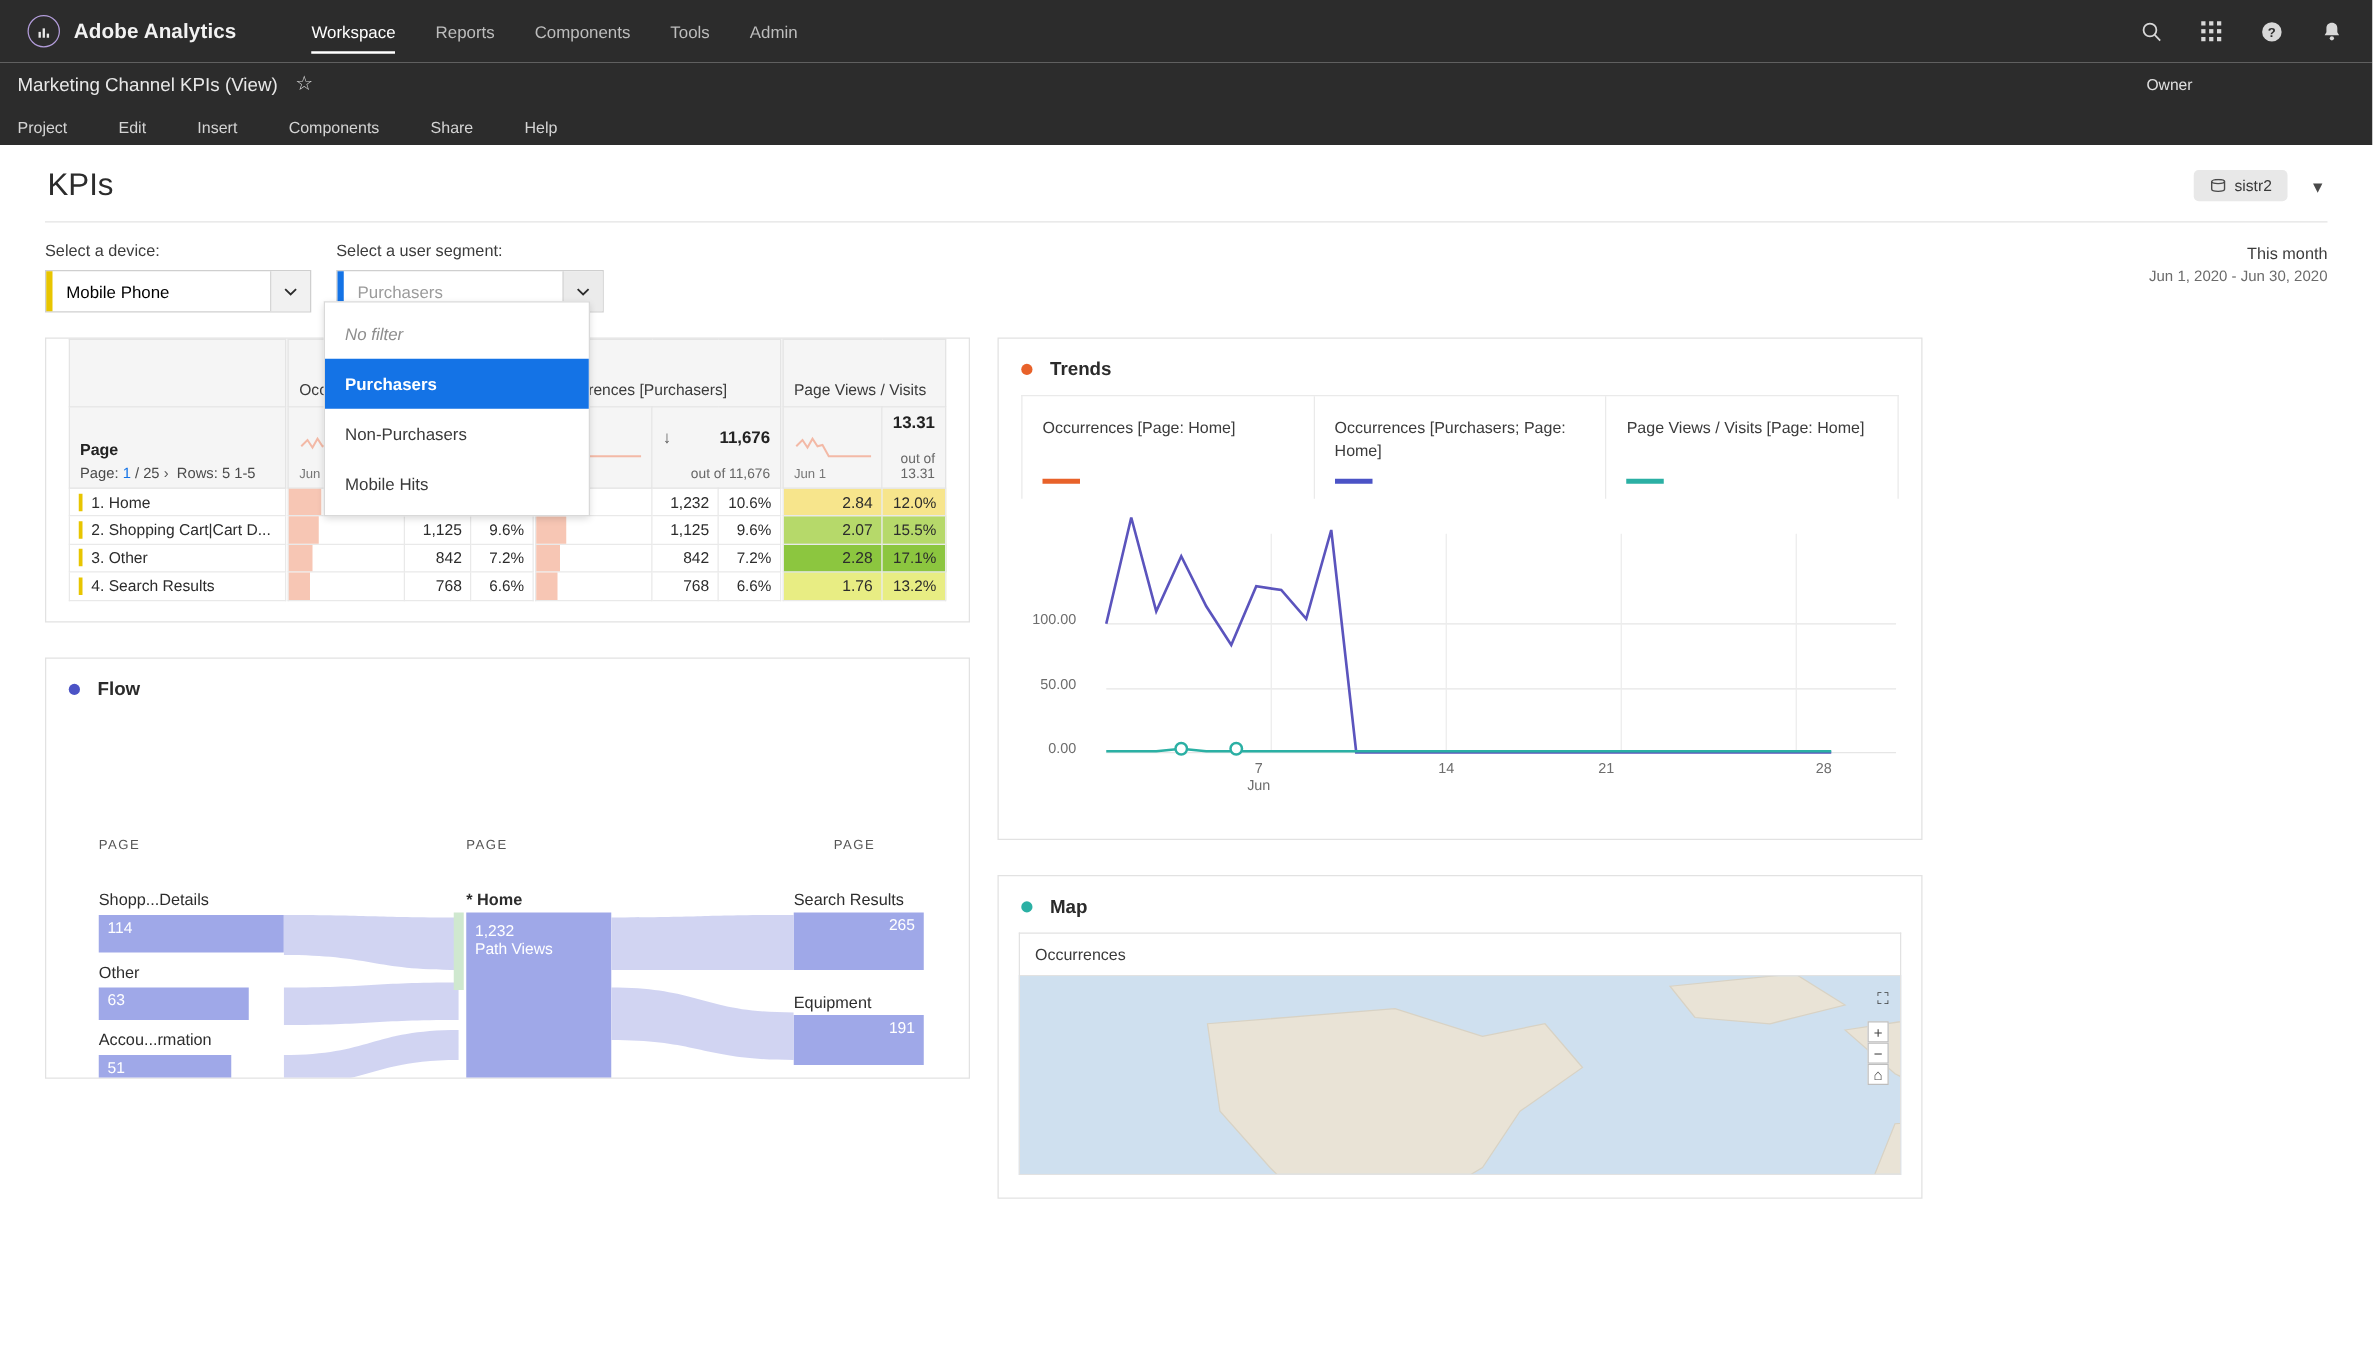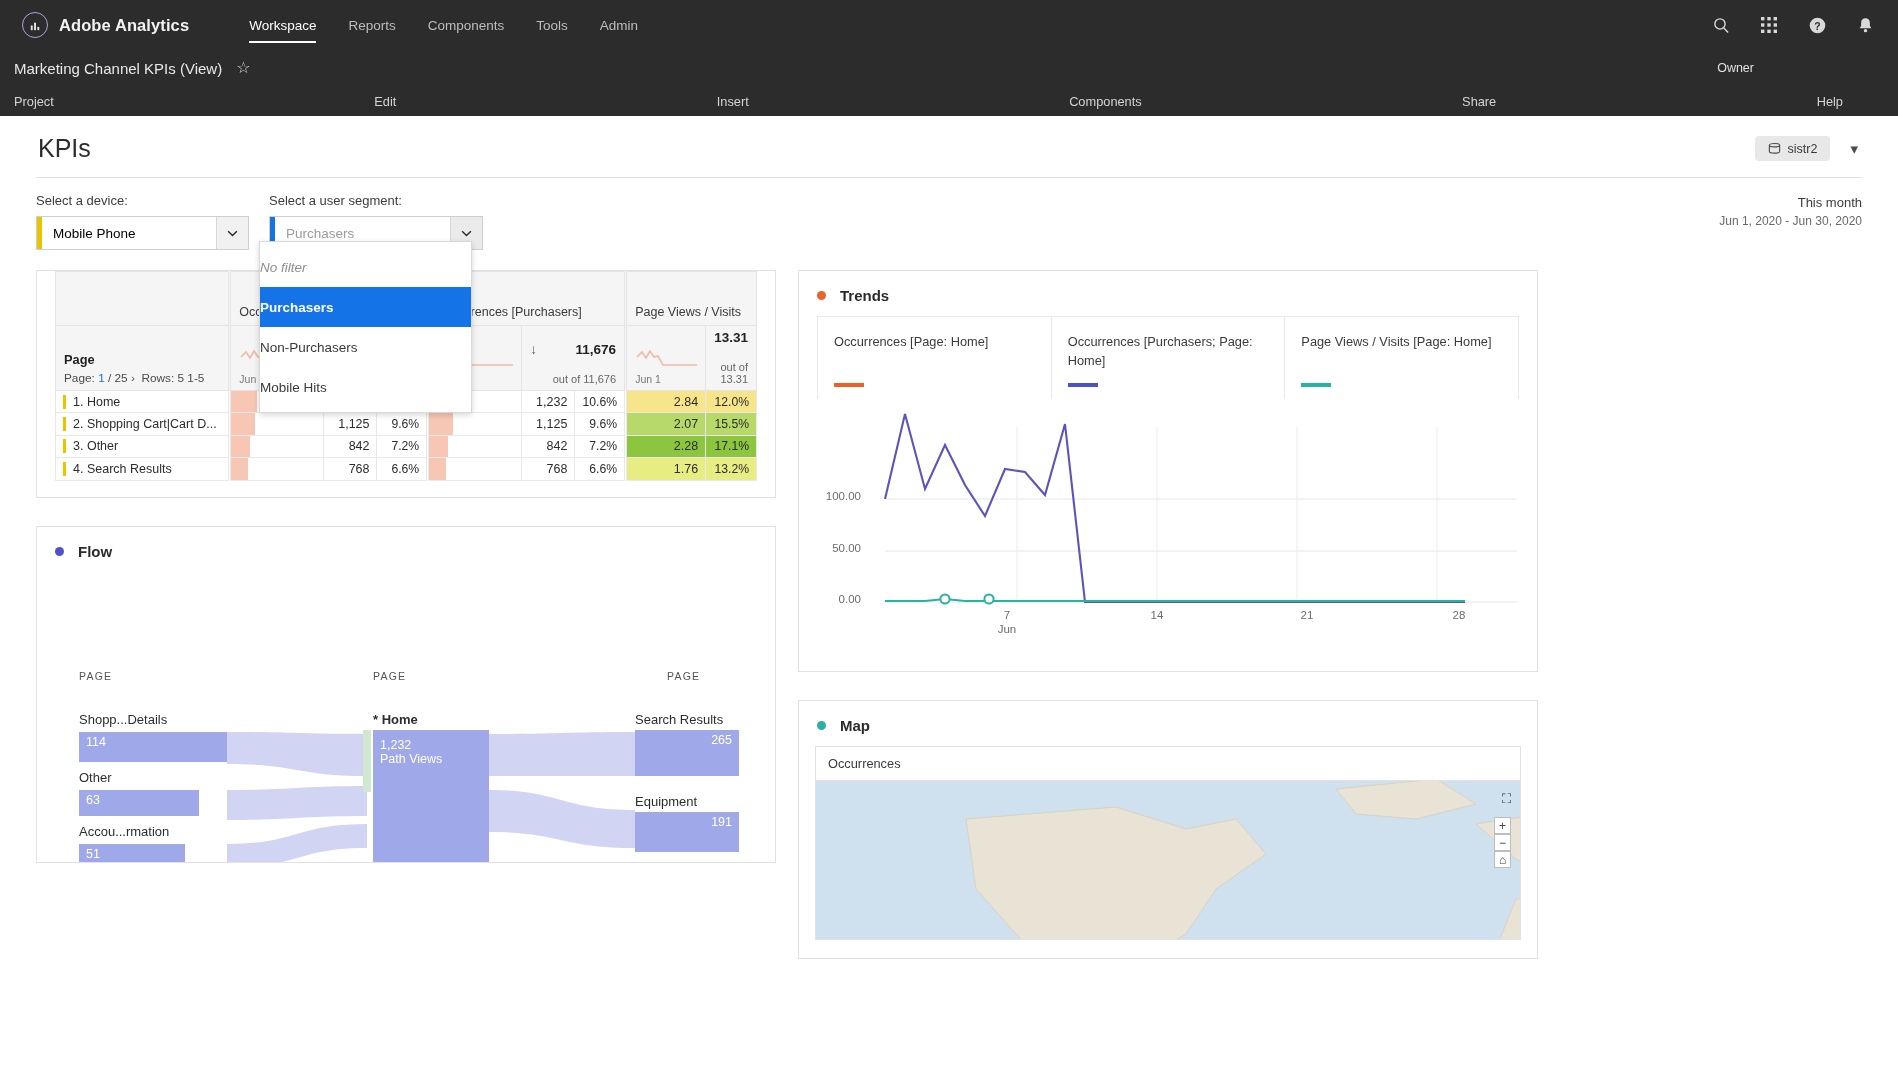--- a/index.html
+++ b/index.html
@@ -41,21 +41,21 @@
   }
   .topicons { margin-left: auto; display: flex; align-items: center; gap: 26px; }
   .topicon { width: 22px; height: 22px; display: flex; align-items: center; justify-content: center; cursor: pointer; }
 
   
   .projhdr { background: #2c2c2c; padding: 0 26px 0 14px; }
   .projtitle-row { display: flex; align-items: center; height: 36px; }
   .projtitle { color: #e8e8e8; font-size: 15px; }
   .star { margin-left: 14px; color: #d8d8d8; font-size: 16px; cursor: pointer; line-height: 1; }
   .owner { margin-left: auto; color: #e0e0e0; font-size: 12.5px; padding-right: 118px; }
-  .menurow { display: flex; align-items: center; height: 30px; gap: 12px; justify-content: space-between; }
+  .menurow { display: flex; align-items: center; height: 30px; gap: 12px; }
   .menuitem { color: #d4d4d4; font-size: 12.8px; padding: 0 14px 0 0; margin-right: 15px; cursor: pointer; }
   .menuitem:first-child { padding-left: 0; }
 
   
   .page { background: #ffffff; padding: 0 0 0 0; }
   .kpi-head {
     display: flex; align-items: center;
     padding: 18px 34px 14px 38px;
   }
   .kpi-title { font-size: 25px; color: #2c2c2c; font-weight: normal; }
@@ -98,21 +98,21 @@
 
   
   .dropdown {
     position: absolute; left: 259px; top: 63px;
     width: 213px; background: #fff;
     border: 1px solid #d9d9d9; box-shadow: 0 2px 6px rgba(0,0,0,.16);
     z-index: 50; padding: 5px 0;
   }
   .dd-item {
     height: 40px; display: flex; align-items: center;
-    padding: 0 0; font-size: 13.5px; color: #3a3a3a; cursor: pointer;
+    padding: 0 16px; font-size: 13.5px; color: #3a3a3a; cursor: pointer;
   }
   .dd-item.muted { color: #8e8e8e; font-style: italic; }
   .dd-item.selected { background: #1473e6; color: #fff; font-weight: bold; }
 
   
   .grid { display: flex; gap: 22px; padding: 20px 36px 0 36px; }
   .col { display: flex; flex-direction: column; gap: 28px; }
   .col-left { width: 740px; }
   .col-right { width: 740px; }
 
@@ -573,21 +573,21 @@
 
             <div class="ylabel" style="left:-8px; top:194px">0.00</div>
             <div class="ylabel" style="left:-8px; top:143px">50.00</div>
             <div class="ylabel" style="left:-8px; top:91px">100.00</div>
 
             <div class="xlabel" style="left:178px; top:210px; width:24px">
               <span>7</span>
               <span class="mon">Jun</span>
             </div>
             <div class="xlabel" style="left:328px; top:210px; width:24px">14</div>
-            <div class="xlabel" style="left:478px; top:210px; width:24px">21</div>
+            <div class="xlabel" style="left:456px; top:210px; width:24px">21</div>
             <div class="xlabel" style="left:630px; top:210px; width:24px">28</div>
           </div>
         </div>
       </div>
 
       <div class="panel">
         <div class="panel-hdr">
           <span class="dot" style="background:#2bb0a4"></span>
           <span class="panel-title">Map</span>
         </div>

